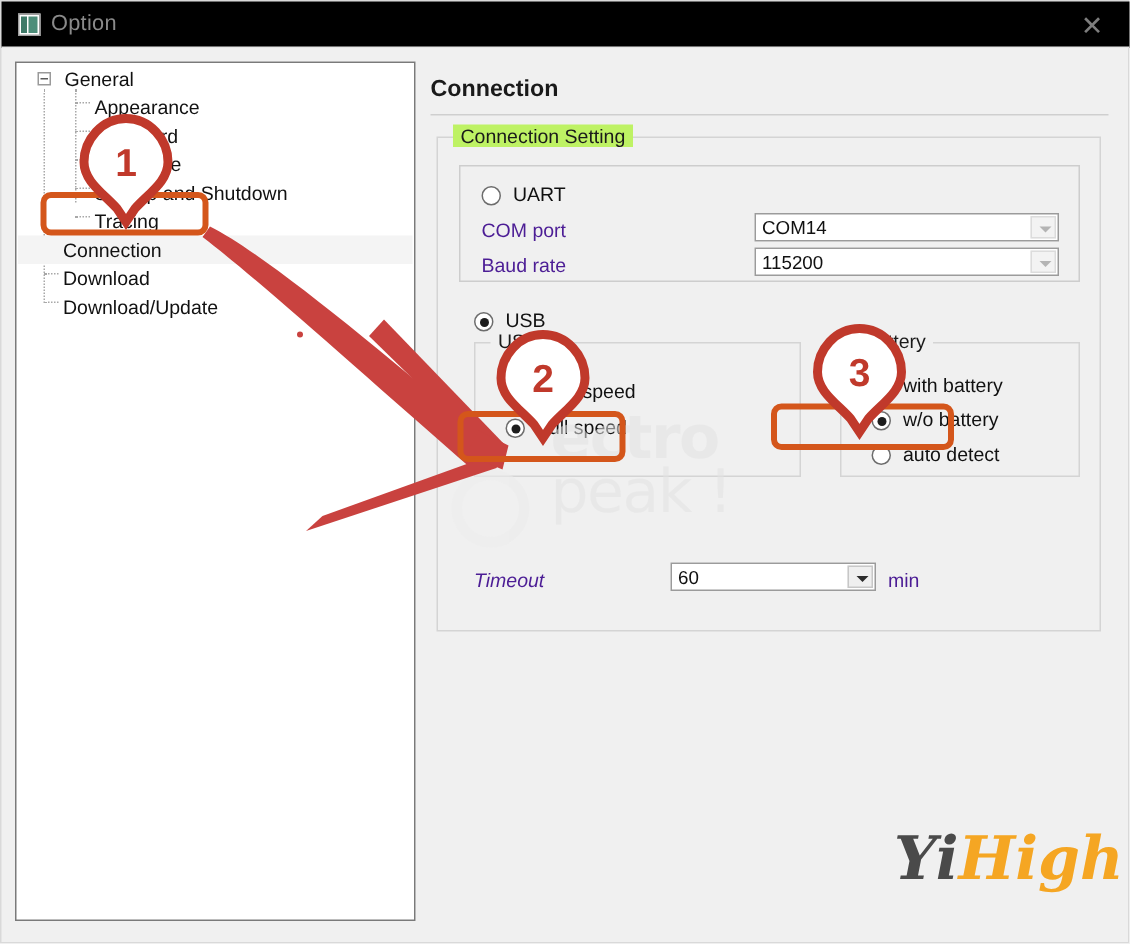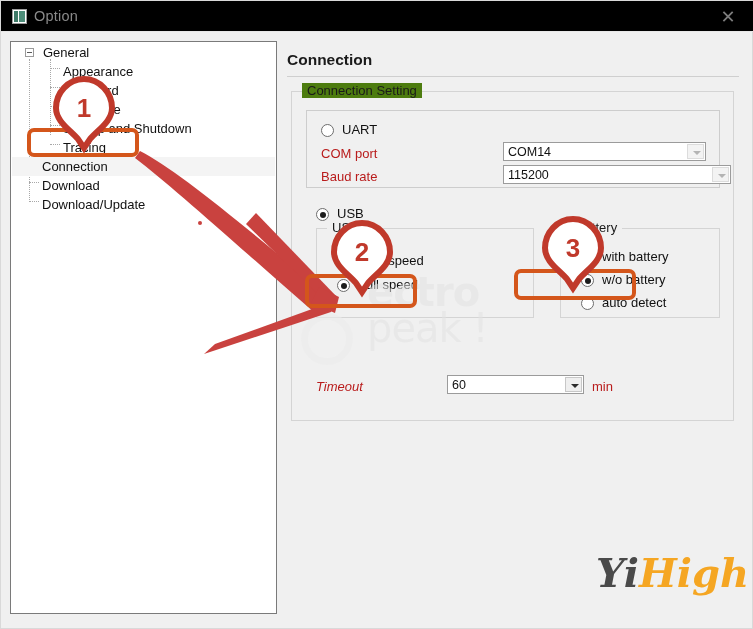--- a/index.html
+++ b/index.html
@@ -75,31 +75,31 @@
   .page-title{
     position:absolute;left:0;top:10px;font-size:15.5px;font-weight:bold;color:#1a1a1a;
   }
   .title-rule{
     position:absolute;left:0;top:35px;width:452px;height:1px;background:#cfcfcf;
   }
   .groupbox{
     position:absolute;border:1px solid #d4d4d4;box-sizing:border-box;
   }
   .groupbox > .gb-title{
-    position:absolute;top:-9px;left:10px;background:#4d7c0f;padding:0 5px;
+    position:absolute;top:-9px;left:10px;background:#bef264;padding:0 5px;
     font-size:13px;color:#1a1a1a;white-space:nowrap;
   }
   .gb-outer{left:4px;top:50px;width:443px;height:330px;}
   .inner-box{
     position:absolute;border:1px solid #cdcdcd;box-sizing:border-box;background:transparent;
   }
   .uart-box{left:14px;top:18px;width:414px;height:78px;}
 
   .lbl{font-size:13px;color:#111;white-space:nowrap;}
-  .fld-label{position:absolute;font-size:13px;color:#b91c1c;white-space:nowrap;}
+  .fld-label{position:absolute;font-size:13px;color:#4c1d95;white-space:nowrap;}
 
   
   .radio{position:absolute;width:13px;height:13px;border-radius:50%;
     border:1px solid #6d6d6d;background:#fff;box-sizing:border-box;}
   .radio.on:after{
     content:"";position:absolute;left:2.5px;top:2.5px;width:6px;height:6px;
     border-radius:50%;background:#1d1d1d;
   }
   .radio-label{position:absolute;font-size:13px;color:#111;white-space:nowrap;}
 
@@ -242,21 +242,21 @@
         <span class="radio" style="left:14px;top:13px;"></span>
         <span class="radio-label" style="left:35px;top:11px;">UART</span>
 
         <span class="fld-label" style="left:14px;top:35px;">COM port</span>
         <div class="combo" style="left:196px;top:31px;width:203px;">
           <span class="val">COM14</span>
           <span class="btn"></span>
         </div>
 
         <span class="fld-label" style="left:14px;top:58px;">Baud rate</span>
-        <div class="combo" style="left:196px;top:54px;width:228px;">
+        <div class="combo" style="left:196px;top:54px;width:203px;">
           <span class="val">115200</span>
           <span class="btn"></span>
         </div>
       </div>
 
       <span class="radio on" style="left:24px;top:116px;"></span>
       <span class="radio-label" style="left:45px;top:114px;">USB</span>
 
       <div class="groupbox usb-box">
         <span class="gb-title" style="background:#f0f0f0;">USB</span>

